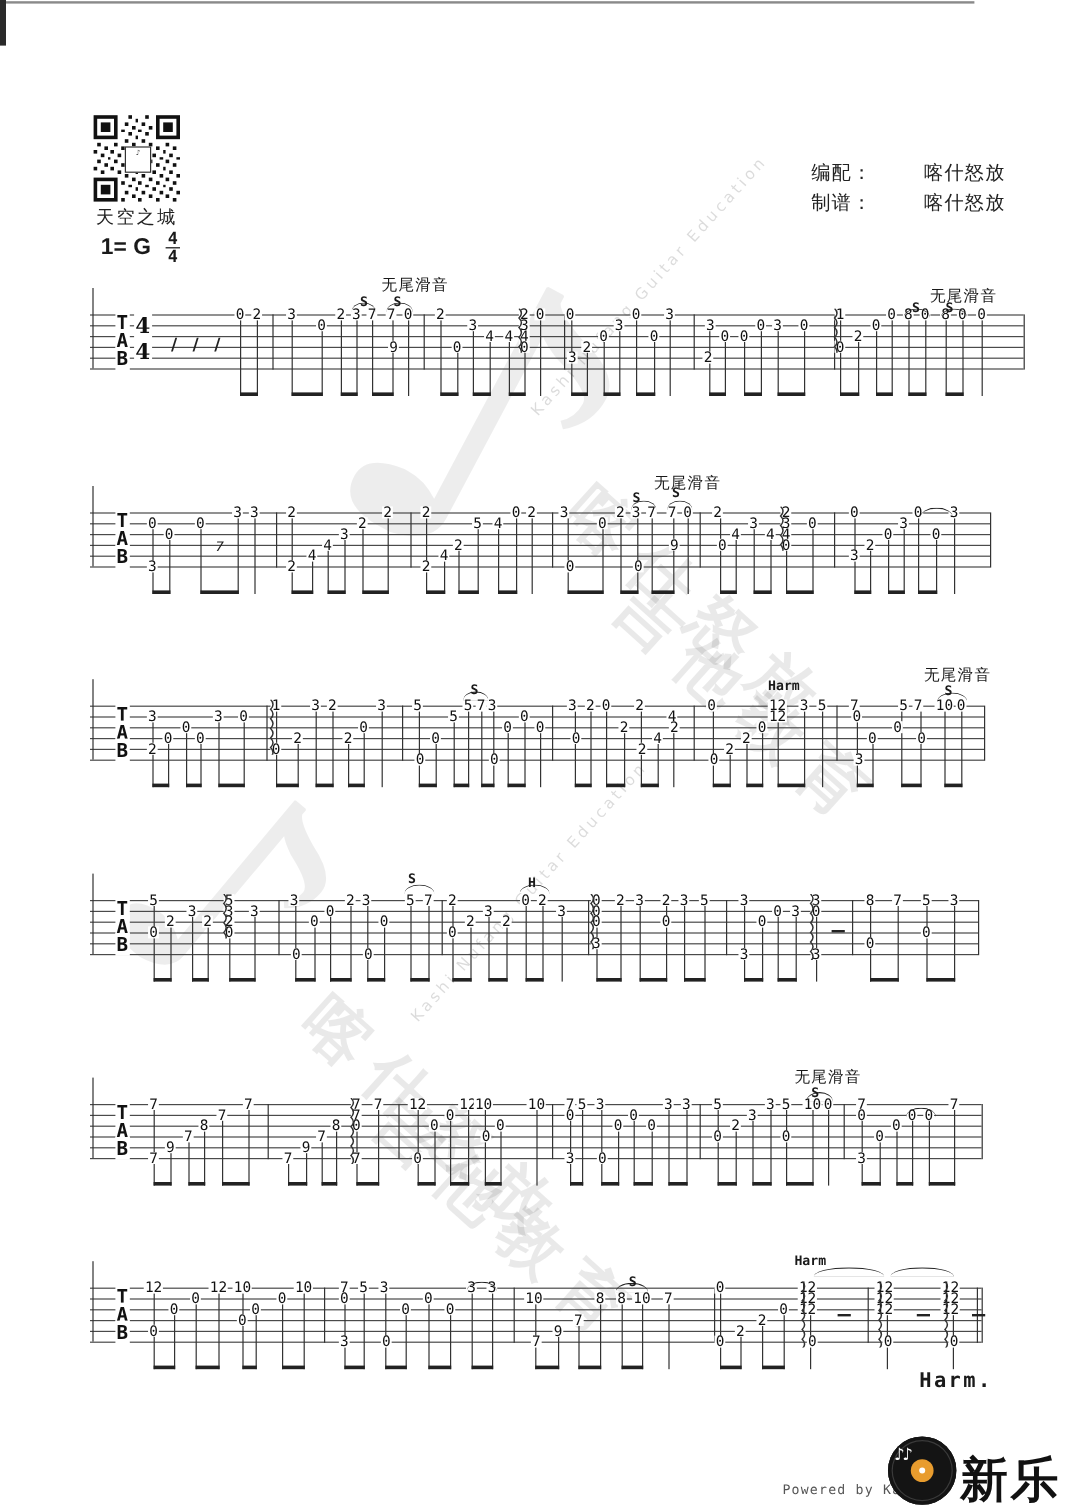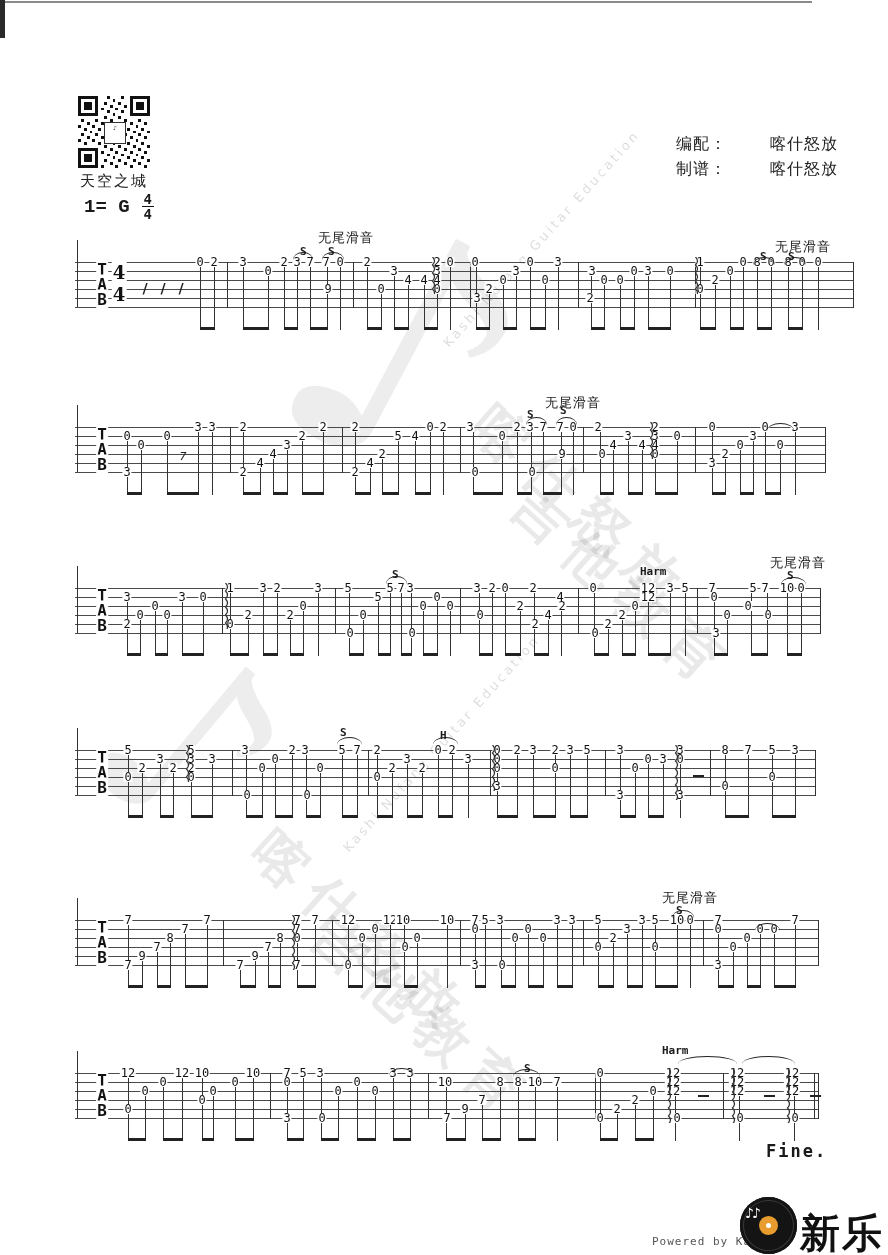--- a/index.html
+++ b/index.html
@@ -15,21 +15,21 @@
   .wm-note2{font-size:250px;color:rgba(0,0,0,0.07);transform:rotate(40deg);line-height:1;}
   .wm-cn{font-size:54px;font-weight:700;color:rgba(0,0,0,0.085);letter-spacing:14px;transform:rotate(42deg);transform-origin:left top;}
   .wm-en{font-size:13px;color:rgba(0,0,0,0.14);letter-spacing:3px;transform:rotate(-48deg);transform-origin:left top;}
   
   .title{left:0;top:40px;width:888px;text-align:center;font-size:28px;font-weight:700;letter-spacing:8px;}
   .qr{left:78px;top:96px;width:72px;height:72px;background:#fff;}
   .qr-cell{position:absolute;background:#111;}
   .qr-center{position:absolute;left:26px;top:26px;width:20px;height:20px;background:#fff;border:1px solid #333;font-size:6px;line-height:9px;text-align:center;color:#333;overflow:hidden;}
   .qr-label{left:80px;top:172px;font-size:15px;letter-spacing:2px;color:#222;}
   .keysig{left:84px;top:192px;display:flex;align-items:center;font-weight:700;}
-  .key-prefix{font-size:19px;font-family:Liberation Mono, monospace;}
+  .key-prefix{font-size:19px;font-family:Liberation Sans, sans-serif;}
   .frac{margin-left:12px;display:flex;flex-direction:column;align-items:center;font-family:"DejaVu Sans Mono",monospace;}
   .frac .num{font-size:14px;line-height:14px;border-bottom:1.6px solid #111;padding:0 2px;}
   .frac .den{font-size:14px;line-height:15px;}
   .credits{left:676px;top:134px;width:162px;font-size:16px;color:#222;}
   .credit-row{display:flex;justify-content:space-between;margin-bottom:4px;letter-spacing:1px;}
   
   .stave-line{position:absolute;height:1px;background:#4a4a4a;}
   .barline{position:absolute;width:1px;background:#333;}
   .stem{position:absolute;width:1px;background:#333;}
   .beam{position:absolute;height:3px;background:#222;}
@@ -982,21 +982,21 @@
       <div class="arc" style="left: 513px; top: 1069px; width: 27px;"></div>
       <div class="arc" style="left: 678px; top: 1056px; width: 59px;"></div>
       <div class="arc" style="left: 742px; top: 1056px; width: 53px;"></div>
       <div class="dash" style="left: 698px; top: 1095px;"></div>
       <div class="dash" style="left: 764px; top: 1095px;"></div>
       <div class="dash" style="left: 810px; top: 1095px;"></div>
       <div class="ann ann-s" style="left: 524px; top: 1062px;">S</div>
       <div class="ann ann-s" style="left: 662px; top: 1044px;">Harm</div>
     </div>
 
-  <div class="abs fine">Fine.</div>
+  <div class="abs fine">Harm.</div>
   <div class="abs powered">Powered by Ka</div>
   <div class="abs vinyl">
     <div class="vinyl-notes">♪♪</div>
     <div class="vinyl-center"></div>
     <div class="vinyl-hole"></div>
   </div>
   <div class="abs brand">新乐谱</div>
 
 </div>
 

